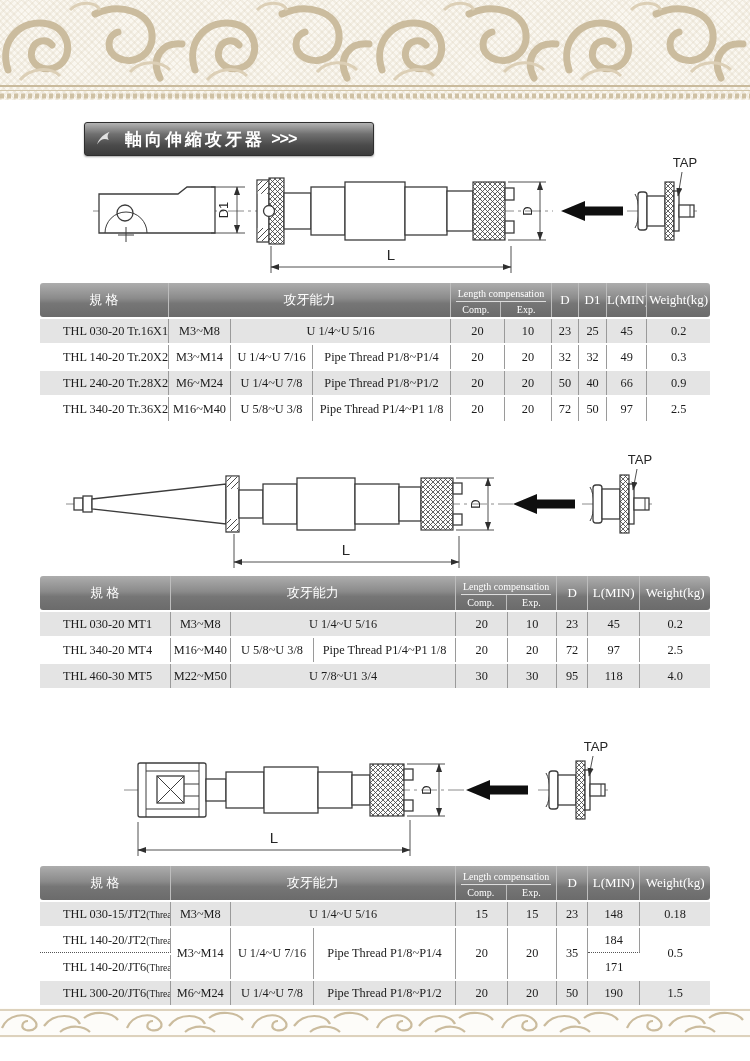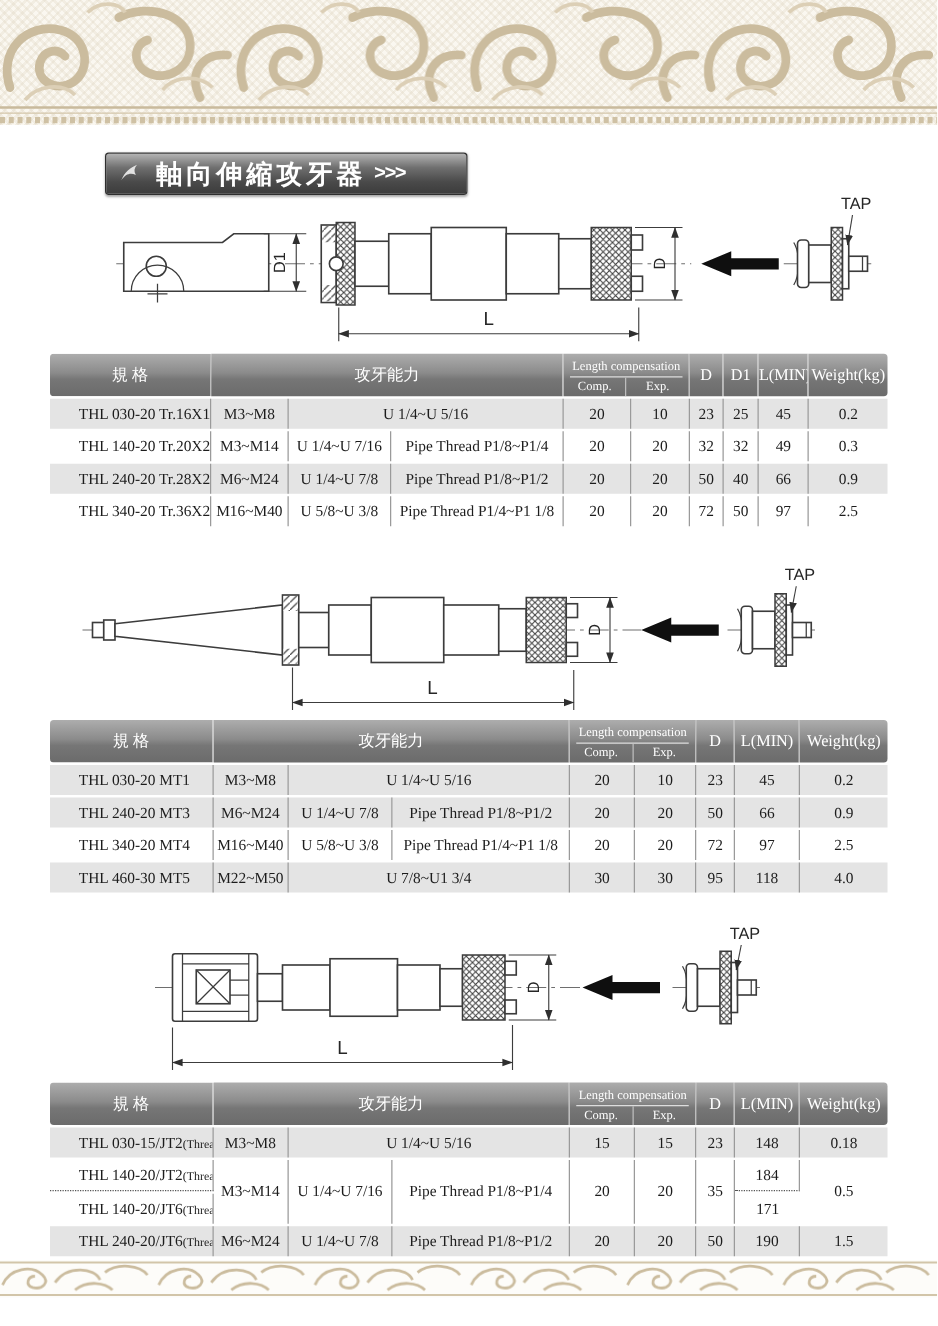--- a/index.html
+++ b/index.html
@@ -13,21 +13,21 @@
                      repeating-linear-gradient(-45deg,rgba(221,211,190,.28) 0 2px,transparent 2px 5px);}
   .border-bottom{position:absolute;left:0;top:1008px;width:750px;height:30px;background:#fdfcf9;}
   .border-top svg,.border-bottom svg{display:block;}
 
   
   .banner{position:absolute;left:84px;top:122px;width:288px;height:32px;
     background:linear-gradient(#b3b3b3,#6f6f6f 35%,#4a4a4a 70%,#3c3c3c);
     border:1px solid #2e2e2e;border-radius:3px;display:flex;align-items:center;
     box-shadow:0 1px 2px rgba(0,0,0,.35);}
   .banner .b-icon{width:26px;height:18px;margin:0 6px 0 8px;flex:0 0 auto;}
-  .banner .b-label{color:#fff;font-size:21px;font-weight:bold;letter-spacing:3px;white-space:nowrap;}
+  .banner .b-label{color:#fff;font-size:17px;font-weight:bold;letter-spacing:3px;white-space:nowrap;}
   .banner .b-chev{color:#fff;font-size:16px;font-weight:bold;letter-spacing:-1px;margin-left:6px;font-style:italic;}
 
   
   .tech{position:absolute;}
   .outline{fill:#fff;stroke:#3c3c3c;stroke-width:1.3;}
   .knurlf{fill:url(#knurl);stroke:#3c3c3c;stroke-width:1.2;}
   .hatchf{fill:url(#hatch);stroke:none;}
   .thin{fill:none;stroke:#3c3c3c;stroke-width:1;}
   .cl{fill:none;stroke:#6e6e6e;stroke-width:.8;stroke-dasharray:16 4 3 4;}
   .dim{fill:none;stroke:#3c3c3c;stroke-width:.9;}
@@ -311,31 +311,20 @@
       <tr class="bg-g">
         <td class="spec">THL 030-20 MT1</td>
         <td>M3~M8</td>
         <td colspan="2">U 1/4~U 5/16</td>
         <td>20</td>
         <td>10</td>
         <td>23</td>
         <td>45</td>
         <td>0.2</td>
       </tr>
-      <tr class="bg-g">
-        <td class="spec">THL 240-20 MT3</td>
-        <td>M6~M24</td>
-        <td>U 1/4~U 7/8</td>
-        <td>Pipe Thread P1/8~P1/2</td>
-        <td>20</td>
-        <td>20</td>
-        <td>50</td>
-        <td>66</td>
-        <td>0.9</td>
-      </tr>
       <tr class="bg-w">
         <td class="spec">THL 340-20 MT4</td>
         <td>M16~M40</td>
         <td>U 5/8~U 3/8</td>
         <td>Pipe Thread P1/4~P1 1/8</td>
         <td>20</td>
         <td>20</td>
         <td>72</td>
         <td>97</td>
         <td>2.5</td>
@@ -435,21 +424,21 @@
         <td rowspan="2">20</td>
         <td rowspan="2">35</td>
         <td class="dot-b">184</td>
         <td rowspan="2">0.5</td>
       </tr>
       <tr class="bg-w">
         <td class="spec"><span>THL 140-20/JT6</span><span class="thread-sub">(Thread)</span></td>
         <td>171</td>
       </tr>
       <tr class="bg-g">
-        <td class="spec"><span>THL 240-20/JT6</span><span class="thread-sub">(Thread)</span></td>
+        <td class="spec"><span>THL 300-20/JT6</span><span class="thread-sub">(Thread)</span></td>
         <td>M6~M24</td>
         <td>U 1/4~U 7/8</td>
         <td>Pipe Thread P1/8~P1/2</td>
         <td>20</td>
         <td>20</td>
         <td>50</td>
         <td>190</td>
         <td>1.5</td>
       </tr>
     </tbody>

